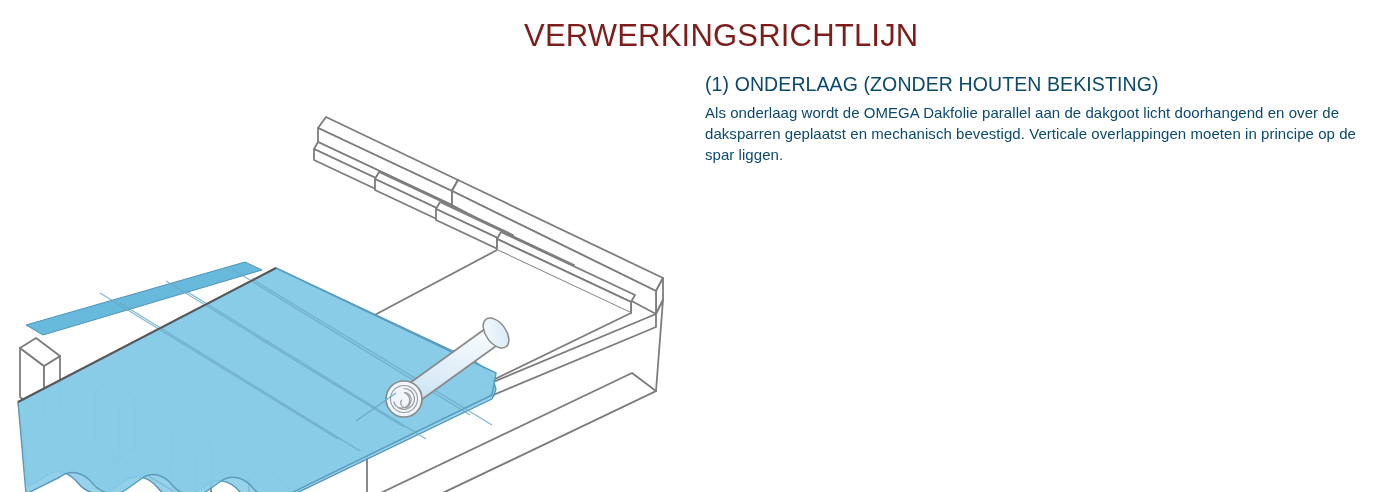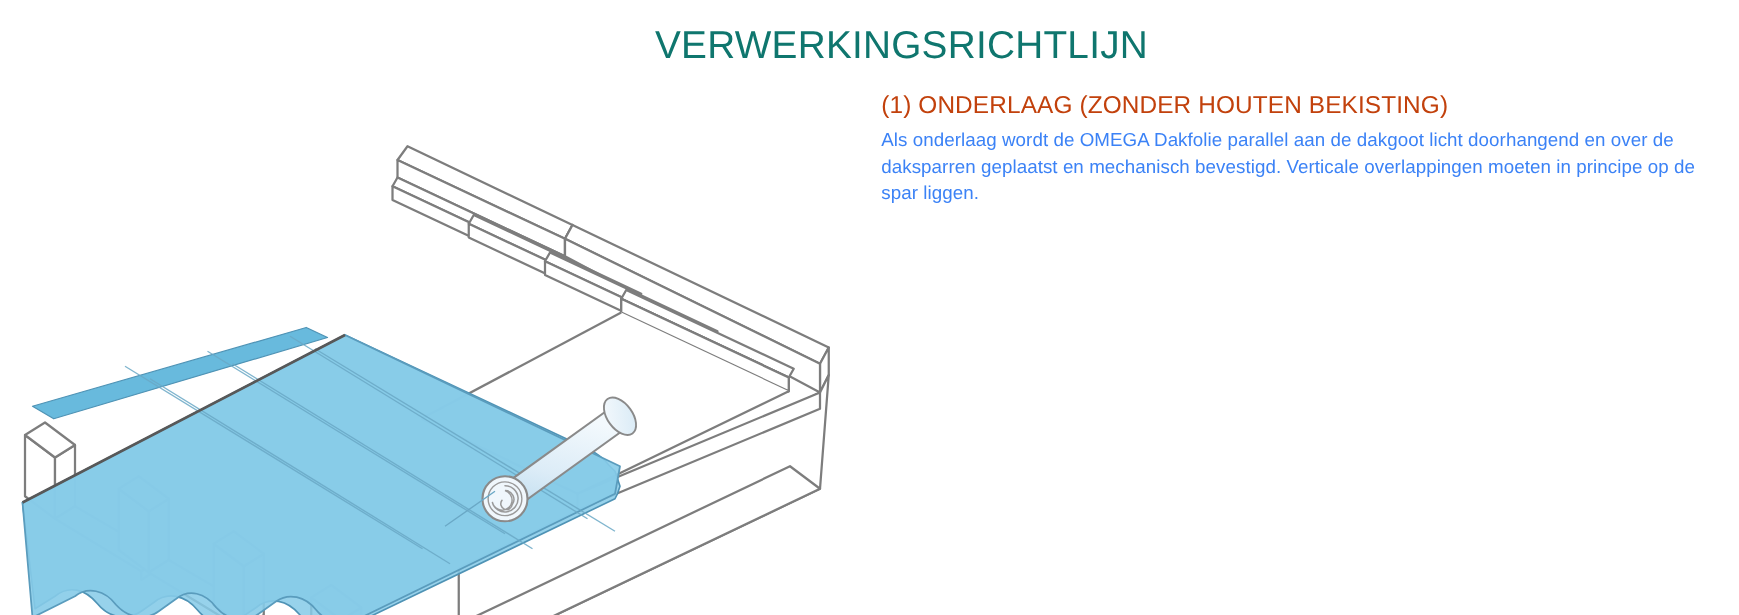--- a/index.html
+++ b/index.html
@@ -25,45 +25,45 @@
   }
 
   
   #doc-title {
     position: absolute;
     left: 524px;
     top: 18px;
     font-size: 31px;
     line-height: 36px;
     letter-spacing: 0.2px;
-    color: #0f766e;
+    color: #7f1d1d;
     white-space: nowrap;
     font-weight: 400;
   }
 
   
   #text-column {
     position: absolute;
     left: 705px;
     top: 72px;
     width: 680px;
   }
   #section-heading {
     font-size: 19.5px;
     line-height: 24px;
-    color: #c2410c;
+    color: #0c4a6e;
     font-weight: 400;
     letter-spacing: 0.1px;
     margin: 0 0 6px 0;
     white-space: nowrap;
   }
   .body-par {
     font-size: 15px;
     line-height: 21px;
-    color: #3b82f6;
+    color: #0c4a6e;
     margin: 0;
     letter-spacing: 0.05px;
   }
   .body-par + .body-par { margin-top: 0px; }
 
   
   #illustration {
     position: absolute;
     left: 0px;
     top: 95px;

